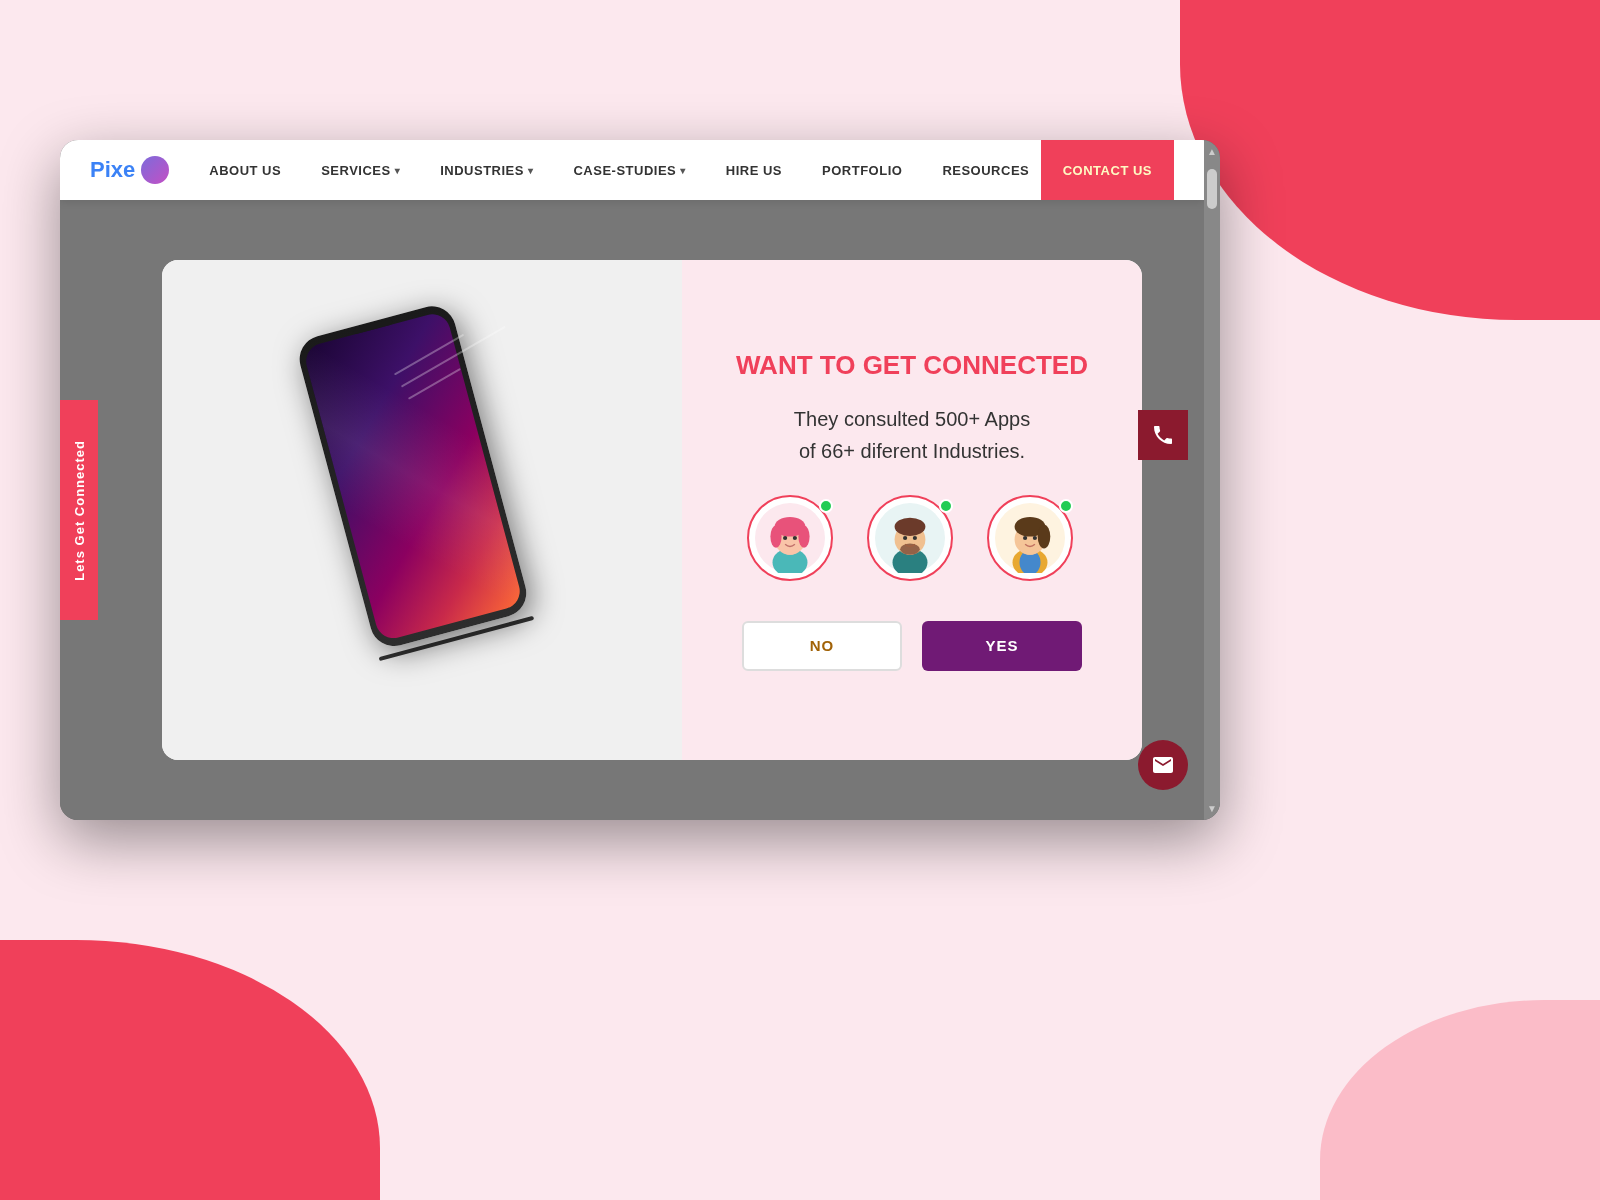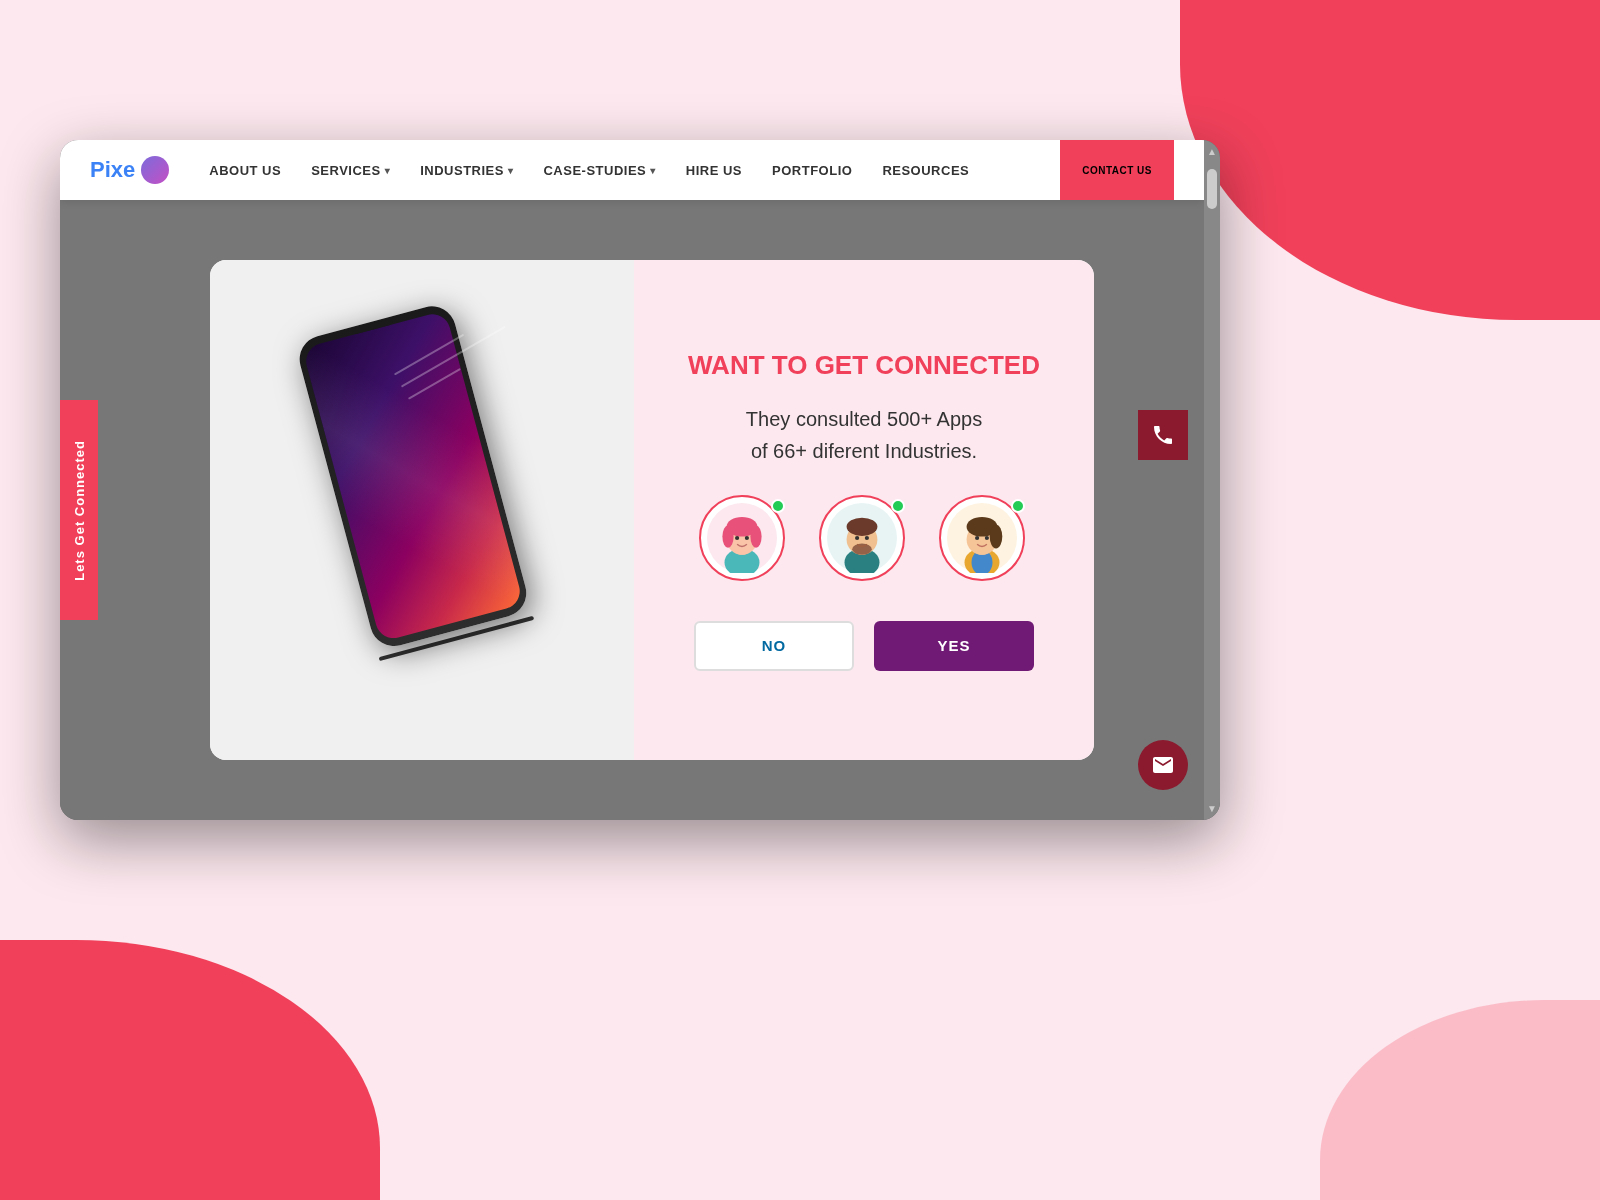--- a/index.html
+++ b/index.html
@@ -113,43 +113,43 @@
     .nav-logo-dot {
       width: 28px;
       height: 28px;
       background: linear-gradient(135deg, #7c6bdb, #c44fc4);
       border-radius: 50%;
       display: inline-block;
     }
     .nav-items {
       display: flex;
       align-items: flex-end;
-      gap: 30px;
+      gap: 40px;
       flex: 1;
     }
     .nav-item {
       font-size: 13px;
       font-weight: 600;
       color: #333;
       cursor: pointer;
       display: flex;
       align-items: center;
       gap: 4px;
       text-transform: uppercase;
       letter-spacing: 0.5px;
     }
     .nav-item .chevron {
       font-size: 10px;
       color: #555;
     }
     .nav-contact-btn {
       background: #f0405a;
-      color: #000000;
+      color: #fef9c3;
       padding: 14px 22px;
-      font-size: 10px;
+      font-size: 13px;
       font-weight: 700;
       text-transform: uppercase;
       letter-spacing: 0.5px;
       cursor: pointer;
       border: none;
       height: 60px;
       display: flex;
       align-items: center;
     }
 
@@ -226,21 +226,21 @@
       z-index: 20;
     }
     .email-icon-btn svg {
       width: 24px;
       height: 24px;
       fill: white;
     }
 
     
     .card {
-      width: 884px;
+      width: 980px;
       height: 500px;
       background: #f5f5f5;
       border-radius: 16px;
       display: flex;
       overflow: hidden;
       position: relative;
       z-index: 5;
       margin-left: 40px;
     }
 
@@ -402,21 +402,21 @@
     }
     .btn-no {
       flex: 1;
       max-width: 160px;
       height: 50px;
       background: #fff;
       border: 2px solid #ddd;
       border-radius: 6px;
       font-size: 15px;
       font-weight: 700;
-      color: #0369a1;
+      color: #a16207;
       cursor: pointer;
       text-transform: uppercase;
       letter-spacing: 1px;
     }
     .btn-yes {
       flex: 1;
       max-width: 160px;
       height: 50px;
       background: #701a75;
       border: none;

